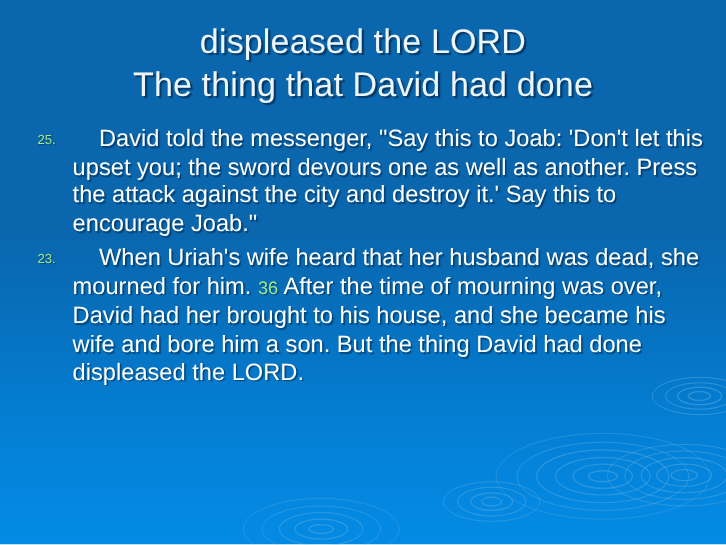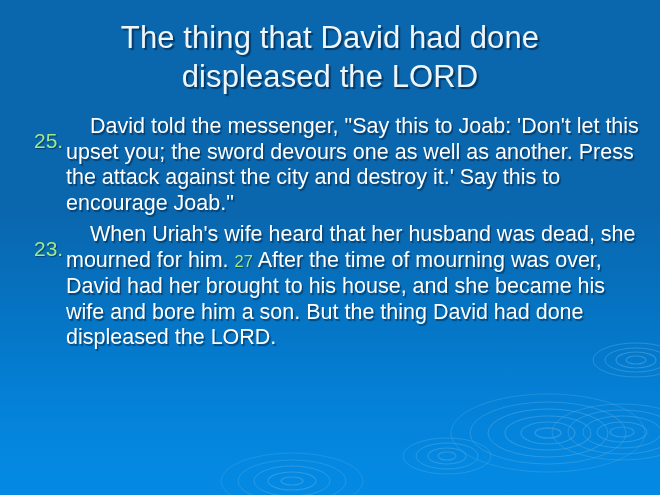--- a/index.html
+++ b/index.html
@@ -69,23 +69,23 @@
     margin: 0 0 6px 0;
     color: #ffffff;
     font-size: 21.5px;
     line-height: 25.5px;
     text-shadow: 1.5px 1.5px 1px rgba(0, 24, 48, 0.5);
   }
 
   .para-marker {
     position: absolute;
     left: 4px;
-    top: 16px;
+    top: 2px;
     color: #9fe88c;
-    font-size: 21px;
+    font-size: 12px;
     line-height: 22px;
     text-shadow: 1px 1px 1px rgba(0, 28, 52, 0.5);
   }
 
   .lead-space {
     display: inline-block;
     width: 24px;
   }
 
   .verse-num {
@@ -127,31 +127,31 @@
 
       <ellipse cx="292" cy="481" rx="11" ry="4" stroke-width="1.2"></ellipse>
       <ellipse cx="292" cy="481" rx="24" ry="9" stroke-width="1.1"></ellipse>
       <ellipse cx="292" cy="481" rx="38" ry="15" stroke-width="0.95"></ellipse>
       <ellipse cx="292" cy="481" rx="54" ry="21" stroke-width="0.8"></ellipse>
       <ellipse cx="292" cy="481" rx="71" ry="28" stroke-width="0.65"></ellipse>
     </g>
   </svg>
 
   <div class="title-block">
+    <div class="title-line">displeased the LORD</div>
     <div class="title-line">The thing that David had done</div>
-    <div class="title-line">displeased the LORD</div>
   </div>
 
   <div class="body-block">
 
     <p class="para">
       <span class="para-marker">25.</span>
       <span class="lead-space"></span><span class="para-text-inline">David told the messenger, "Say this to Joab: 'Don't let this upset you; the sword devours one as well as another. Press the attack against the city and destroy it.' Say this to encourage Joab."</span>
     </p>
 
     <p class="para">
       <span class="para-marker">23.</span>
-      <span class="lead-space"></span><span>When Uriah's wife heard that her husband was dead, she mourned for him. </span><span class="verse-num">27</span><span> After the time of mourning was over, David had her brought to his house, and she became his wife and bore him a son. But the thing David had done displeased the LORD.</span>
+      <span class="lead-space"></span><span>When Uriah's wife heard that her husband was dead, she mourned for him. </span><span class="verse-num">36</span><span> After the time of mourning was over, David had her brought to his house, and she became his wife and bore him a son. But the thing David had done displeased the LORD.</span>
     </p>
 
   </div>
 
 </div>
 
 </body></html>

